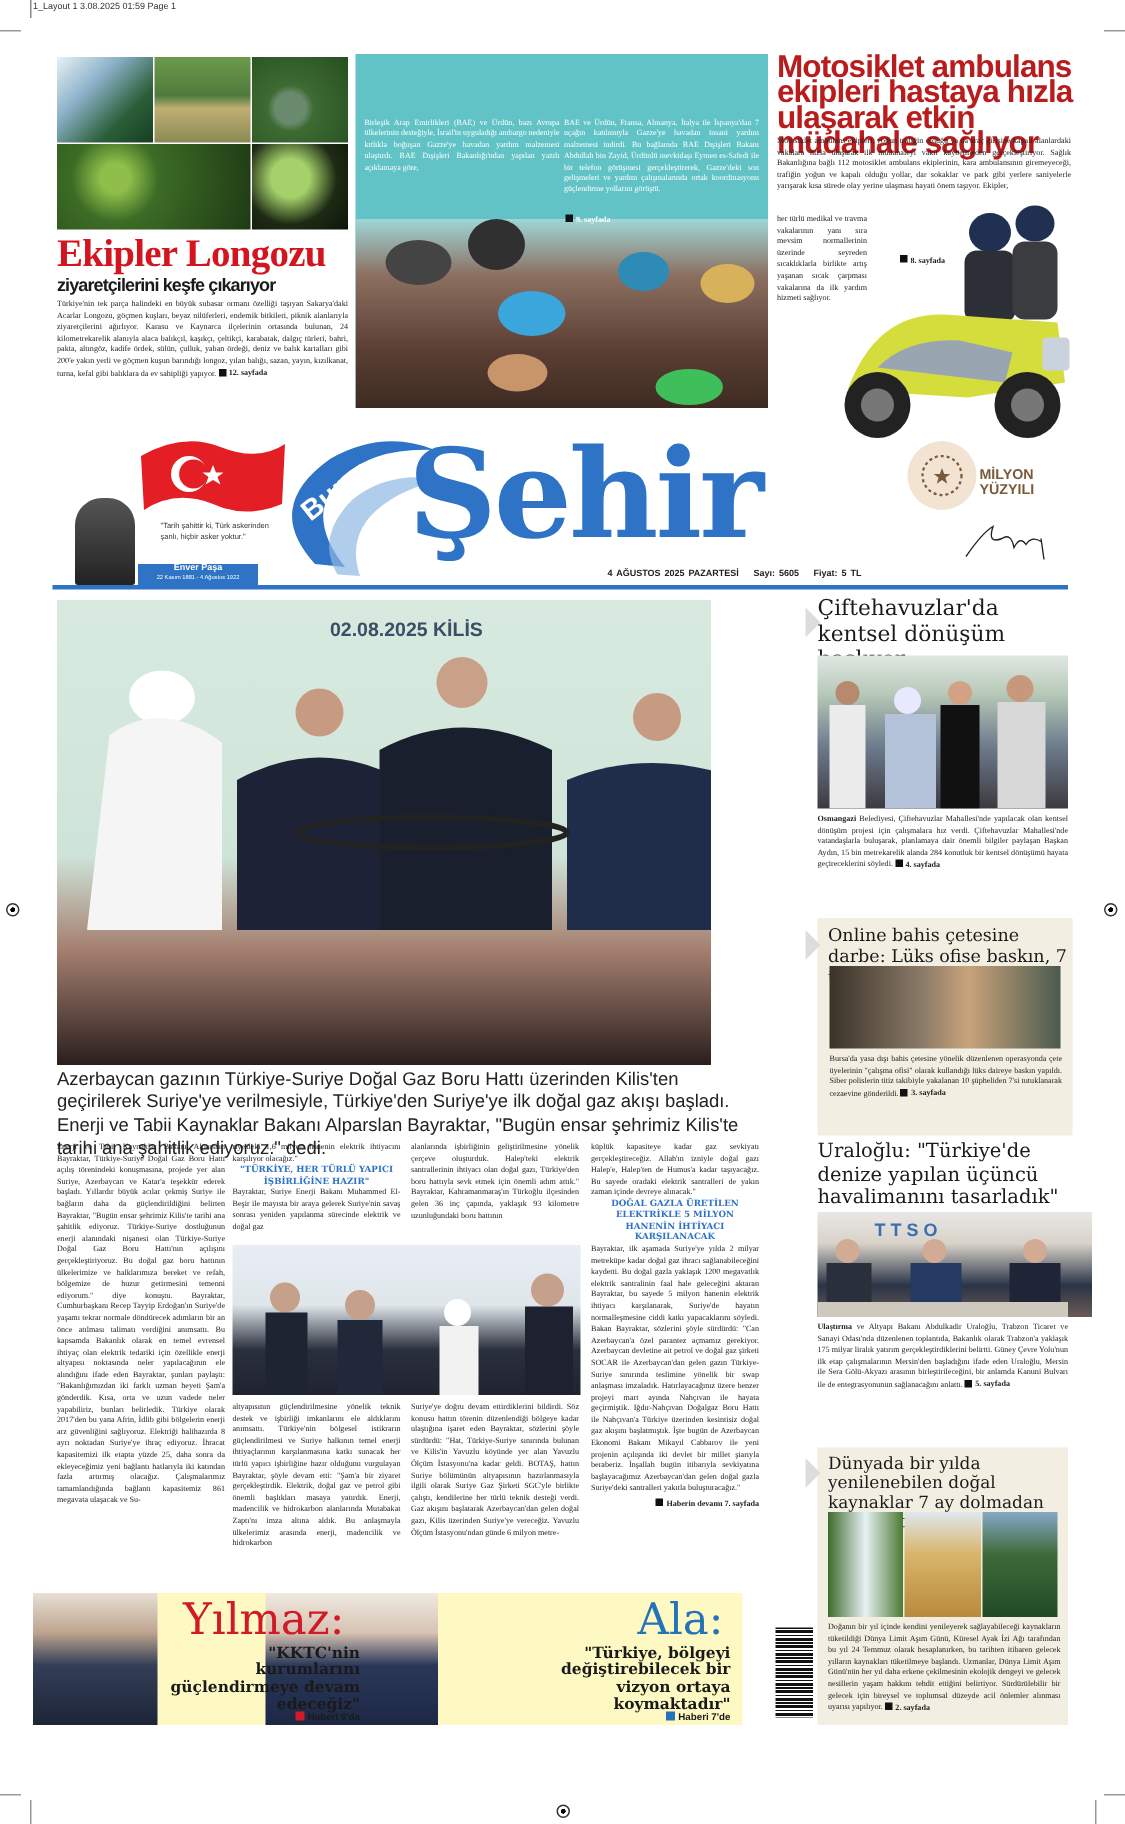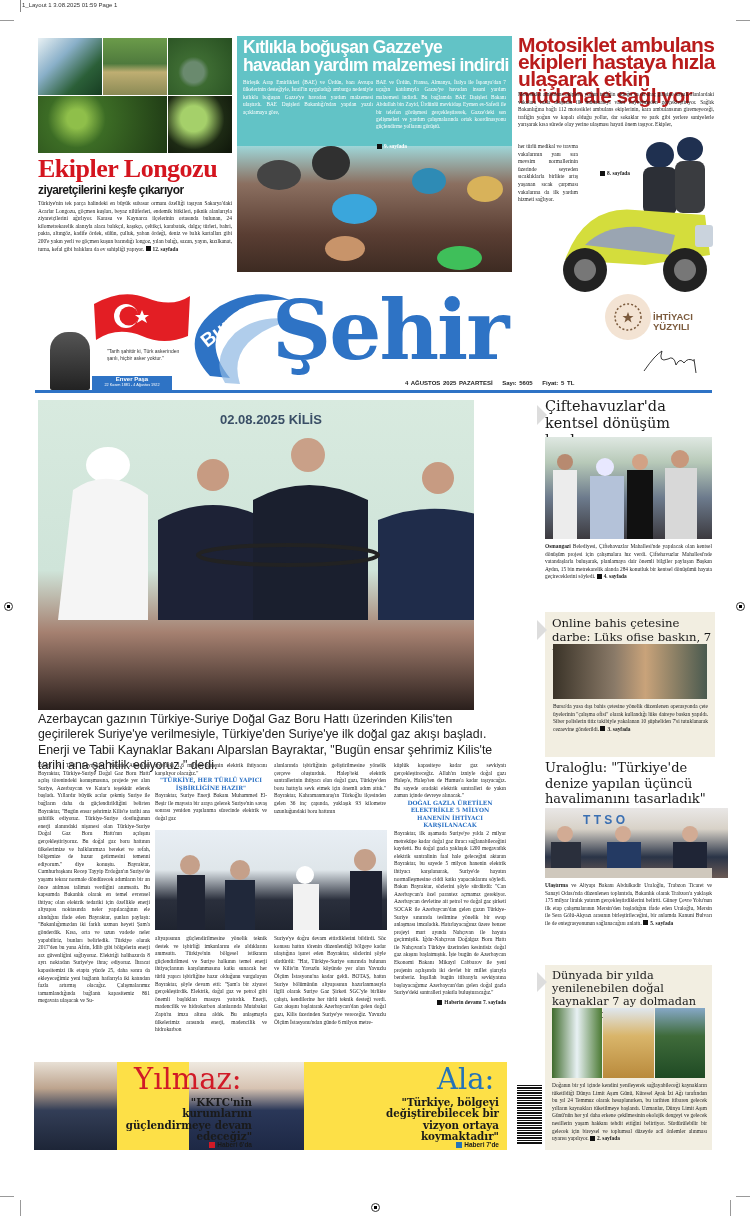--- a/index.html
+++ b/index.html
@@ -81,21 +81,21 @@
   #ural-photo{left:545px;top:808px;width:183px;height:70px;background:linear-gradient(180deg,#e9e7e6 0%,#d8d2c8 30%,#2a3447 70%,#6a5a55 100%)}
   #ural-body{left:545px;top:882px;width:167px}
   #dunya{left:545px;top:965px;width:167px;height:185px}
   #dunya-title{left:552px;top:969px;width:160px;font-size:11.3px;line-height:13px}
   #dunya-photo{left:552px;top:1008px;width:153px;height:70px;display:flex;gap:1px}
   #dunya-body{left:552px;top:1082px;width:155px}
   #barcode{left:517px;top:1085px;width:25px;height:60px;background:repeating-linear-gradient(180deg,#111 0 1px,#fff 1px 2px,#111 2px 4px,#fff 4px 5px)}
   .triangle{width:0;height:0;border-top:10px solid transparent;border-bottom:10px solid transparent;border-left:10px solid #ddd}
 
   
-  #banner{left:34px;top:1062px;width:473px;height:88px;background:#fde047}
+  #banner{left:22px;top:1062px;width:473px;height:88px;background:#fef9c3}
   #yilmaz-photo{left:0;top:0;width:83px;height:88px;background:linear-gradient(180deg,#e8e0d5 0%,#bda48e 30%,#333e57 55%,#1d2537 100%)}
   #ala-photo{left:155px;top:0;width:115px;height:88px;background:linear-gradient(180deg,#efe9e0 0%,#d7c3b2 30%,#2a3758 55%,#1d2845 100%)}
   #yilmaz-name{left:100px;top:2px;font-size:29px;line-height:30px;color:#d11a27;font-family:"DejaVu Serif",serif}
   #yilmaz-quote{left:90px;top:35px;width:128px;text-align:right;font-size:10.3px;line-height:11.4px;font-weight:700}
   #yilmaz-ref{left:140px;top:79px;width:78px;text-align:right;font-family:"Liberation Sans",sans-serif;font-size:6.5px;font-weight:700}
   #ala-name{left:403px;top:2px;font-size:29px;line-height:30px;color:#2473b8;font-family:"DejaVu Serif",serif}
   #ala-quote{left:330px;top:35px;width:135px;text-align:right;font-size:10.3px;line-height:11.4px;font-weight:700}
   #ala-ref{left:380px;top:79px;width:85px;text-align:right;font-family:"Liberation Sans",sans-serif;font-size:6.5px;font-weight:700}
   .sq{display:inline-block;width:6px;height:6px;margin-right:2px;vertical-align:-0.5px}
 </style>
@@ -122,21 +122,20 @@
   <div style="background:radial-gradient(circle at 40% 40%,#a5d06a 0 25%,#1d2a14 60%,#0e150a 100%)"></div>
 </div>
 <div class="abs" id="acarlar-title">Ekipler Longozu</div>
 <div class="abs cond" id="acarlar-sub">ziyaretçilerini keşfe çıkarıyor</div>
 <div class="abs body" id="acarlar-body">
   <span>Türkiye'nin tek parça halindeki en büyük subasar ormanı özelliği taşıyan Sakarya'daki Acarlar Longozu, göçmen kuşları, beyaz nilüferleri, endemik bitkileri, piknik alanlarıyla ziyaretçilerini ağırlıyor. Karasu ve Kaynarca ilçelerinin ortasında bulunan, 24 kilometrekarelik alanıyla alaca balıkçıl, kaşıkçı, çeltikçi, karabatak, dalgıç türleri, bahri, pakta, altıngöz, kadife ördek, sülün, çulluk, yaban ördeği, deniz ve balık kartalları gibi 200'e yakın yerli ve göçmen kuşun barındığı longoz, yılan balığı, sazan, yayın, kızılkanat, turna, kefal gibi balıklara da ev sahipliği yapıyor.</span>
   <span class="ref">12. sayfada</span>
 </div>
 
 <div class="abs" id="gazze">
-  <div class="abs cond" id="gazze-title">Kıtlıkla boğuşan Gazze'ye havadan yardım malzemesi indirdi</div>
   <div class="abs body" id="gazze-col1">Birleşik Arap Emirlikleri (BAE) ve Ürdün, bazı Avrupa ülkelerinin desteğiyle, İsrail'in uyguladığı ambargo nedeniyle kıtlıkla boğuşan Gazze'ye havadan yardım malzemesi ulaştırdı. BAE Dışişleri Bakanlığı'ndan yapılan yazılı açıklamaya göre,</div>
   <div class="abs body" id="gazze-col2">
     <span>BAE ve Ürdün, Fransa, Almanya, İtalya ile İspanya'dan 7 uçağın katılımıyla Gazze'ye havadan insani yardım malzemesi indirdi. Bu bağlamda BAE Dışişleri Bakanı Abdullah bin Zayid, Ürdünlü mevkidaşı Eymen es-Safedi ile bir telefon görüşmesi gerçekleştirerek, Gazze'deki son gelişmeleri ve yardım çalışmalarında ortak koordinasyonu güçlendirme yollarını görüştü.</span>
   </div>
   <div class="abs" id="gazze-photo">
     <div class="pot" style="left:20px;top:14px;width:44px;height:30px;background:#444"></div>
     <div class="pot" style="left:75px;top:0;width:38px;height:34px;background:#303030"></div>
     <div class="pot" style="left:95px;top:48px;width:45px;height:30px;background:#3aa6dc"></div>
     <div class="pot" style="left:175px;top:22px;width:34px;height:26px;background:#2e8bb5"></div>
     <div class="pot" style="left:230px;top:30px;width:36px;height:26px;background:#d8b25a"></div>
@@ -187,21 +186,21 @@
   <span>Sayı: 5605</span>
   <span>Fiyat: 5 TL</span>
 </div>
 <div class="abs" id="mast-rule"></div>
 <svg class="abs" id="yuzyil" viewBox="0 0 110 50">
   <circle cx="28" cy="25" r="23" fill="#f3e3d3"></circle>
   <circle cx="28" cy="25" r="13" fill="none" stroke="#7b5a3c" stroke-width="1.5" stroke-dasharray="2 2"></circle>
   <polygon points="28,20 29.5,24 33.5,24 30.3,26.5 31.5,30.5 28,28 24.5,30.5 25.7,26.5 22.5,24 26.5,24" fill="#7b5a3c"></polygon>
 </svg>
 <div class="abs" id="yuzyil-text">
-  <div>İHTİYACI</div>
+  <div>MİLYON</div>
   <div>YÜZYILI</div>
 </div>
 <svg class="abs" id="signature" viewBox="0 0 60 30">
   <path d="M4 26 Q15 10 22 6 Q18 18 28 14 Q34 10 36 20 Q40 12 44 18 Q48 12 54 16 M54 14 L56 28" fill="none" stroke="#222" stroke-width="0.9"></path>
 </svg>
 
 <div class="abs" id="main-photo">
   <div class="abs" id="main-date">02.08.2025 KİLİS</div>
   <svg class="abs" style="left:0;top:20px" width="473" height="200" viewBox="0 0 473 200">
     <ellipse cx="70" cy="45" rx="22" ry="18" fill="#fff"></ellipse>

